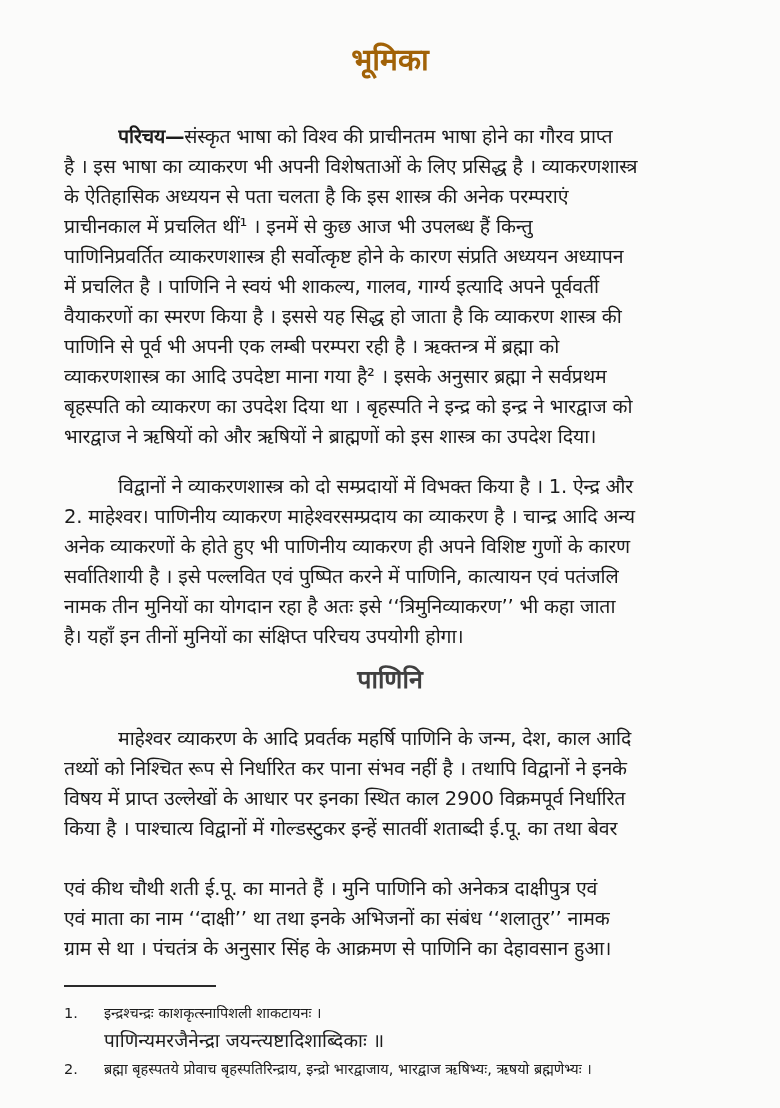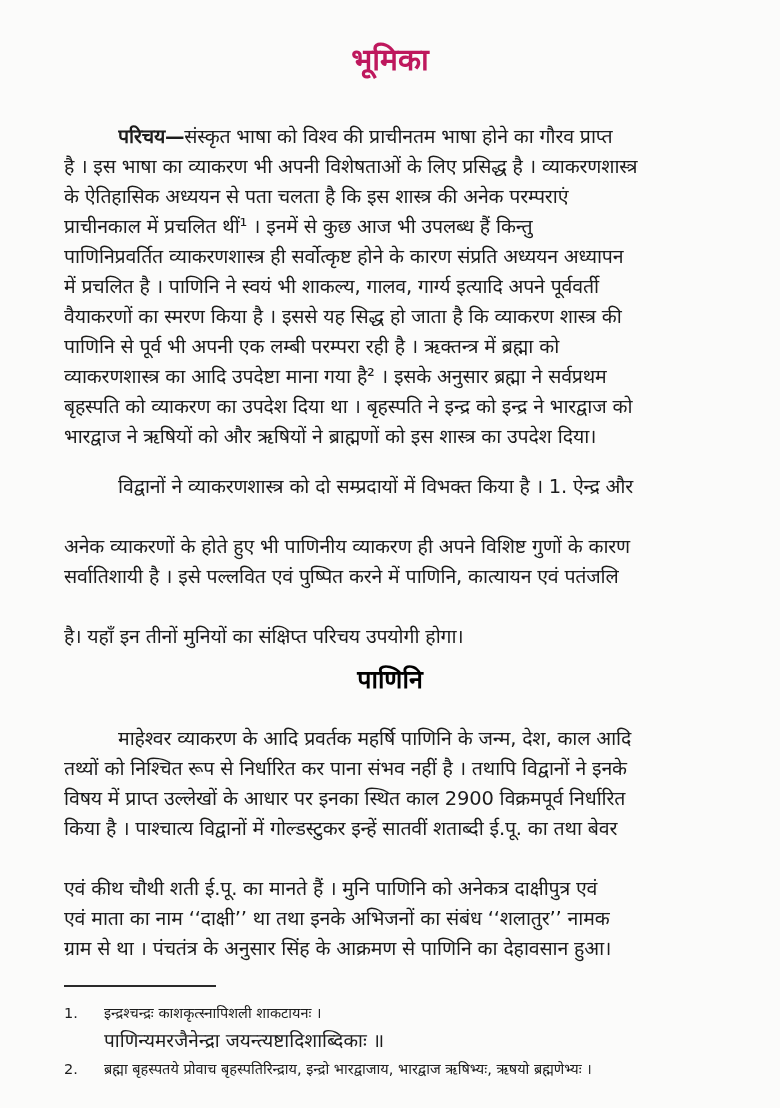--- a/index.html
+++ b/index.html
@@ -7,26 +7,26 @@
       width: 780px; height: 1108px; overflow: hidden;
       background: #fbfbfa;
       color: #1c1c1c;
       font-family: "DejaVu Sans", "Liberation Sans", sans-serif;
       position: relative;
     }
     .page { position: absolute; left: 0; top: 0; width: 780px; height: 1108px; }
     .title {
       position: absolute; left: 0; right: 0; top: 38px;
       text-align: center; font-size: 30px; font-weight: bold; line-height: 44px;
-      color: #be185d;
+      color: #a16207;
     }
     .subtitle {
       position: absolute; left: 0; right: 0; top: 660px;
       text-align: center; font-size: 25px; font-weight: bold; line-height: 40px;
-      color: #000000;
+      color: #404040;
     }
     .line {
       position: absolute; left: 64px; width: 664px;
       font-size: 19.5px; line-height: 30px; height: 30px;
       white-space: nowrap; overflow: hidden;
       letter-spacing: -0.2px;
       margin-top: 19px;
     }
     .line.indent { left: 118px; width: 610px; }
     .line.last { width: auto; }
@@ -54,22 +54,24 @@
   <div class="line" style="top:193px;">प्राचीनकाल में प्रचलित थीं¹ । इनमें से कुछ आज भी उपलब्ध हैं किन्तु</div>
   <div class="line" style="top:223px;">पाणिनिप्रवर्तित व्याकरणशास्त्र ही सर्वोत्कृष्ट होने के कारण संप्रति अध्ययन अध्यापन</div>
   <div class="line" style="top:253px;">में प्रचलित है । पाणिनि ने स्वयं भी शाकल्य, गालव, गार्ग्य इत्यादि अपने पूर्ववर्ती</div>
   <div class="line" style="top:283px;">वैयाकरणों का स्मरण किया है । इससे यह सिद्ध हो जाता है कि व्याकरण शास्त्र की</div>
   <div class="line" style="top:313px;">पाणिनि से पूर्व भी अपनी एक लम्बी परम्परा रही है । ऋक्तन्त्र में ब्रह्मा को</div>
   <div class="line" style="top:343px;">व्याकरणशास्त्र का आदि उपदेष्टा माना गया है² । इसके अनुसार ब्रह्मा ने सर्वप्रथम</div>
   <div class="line" style="top:373px;">बृहस्पति को व्याकरण का उपदेश दिया था । बृहस्पति ने इन्द्र को इन्द्र ने भारद्वाज को</div>
   <div class="line last" style="top:403px;">भारद्वाज ने ऋषियों को और ऋषियों ने ब्राह्मणों को इस शास्त्र का उपदेश दिया।</div>
 
   <div class="line indent" style="top:453px;">विद्वानों ने व्याकरणशास्त्र को दो सम्प्रदायों में विभक्त किया है । 1. ऐन्द्र और</div>
+  <div class="line" style="top:483px;">2. माहेश्वर। पाणिनीय व्याकरण माहेश्वरसम्प्रदाय का व्याकरण है । चान्द्र आदि अन्य</div>
   <div class="line" style="top:513px;">अनेक व्याकरणों के होते हुए भी पाणिनीय व्याकरण ही अपने विशिष्ट गुणों के कारण</div>
   <div class="line" style="top:543px;">सर्वातिशायी है । इसे पल्लवित एवं पुष्पित करने में पाणिनि, कात्यायन एवं पतंजलि</div>
+  <div class="line" style="top:573px;">नामक तीन मुनियों का योगदान रहा है अतः इसे ‘‘त्रिमुनिव्याकरण’’ भी कहा जाता</div>
   <div class="line last" style="top:603px;">है। यहाँ इन तीनों मुनियों का संक्षिप्त परिचय उपयोगी होगा।</div>
 
   <div class="subtitle">पाणिनि</div>
 
   <div class="line indent" style="top:705px;">माहेश्वर व्याकरण के आदि प्रवर्तक महर्षि पाणिनि के जन्म, देश, काल आदि</div>
   <div class="line" style="top:735px;">तथ्यों को निश्चित रूप से निर्धारित कर पाना संभव नहीं है । तथापि विद्वानों ने इनके</div>
   <div class="line" style="top:765px;">विषय में प्राप्त उल्लेखों के आधार पर इनका स्थित काल 2900 विक्रमपूर्व निर्धारित</div>
   <div class="line" style="top:795px;">किया है । पाश्चात्य विद्वानों में गोल्डस्टुकर इन्हें सातवीं शताब्दी ई.पू. का तथा बेवर</div>
   <div class="line" style="top:855px;">एवं कीथ चौथी शती ई.पू. का मानते हैं । मुनि पाणिनि को अनेकत्र दाक्षीपुत्र एवं</div>
   <div class="line" style="top:885px;">एवं माता का नाम ‘‘दाक्षी’’ था तथा इनके अभिजनों का संबंध ‘‘शलातुर’’ नामक</div>

